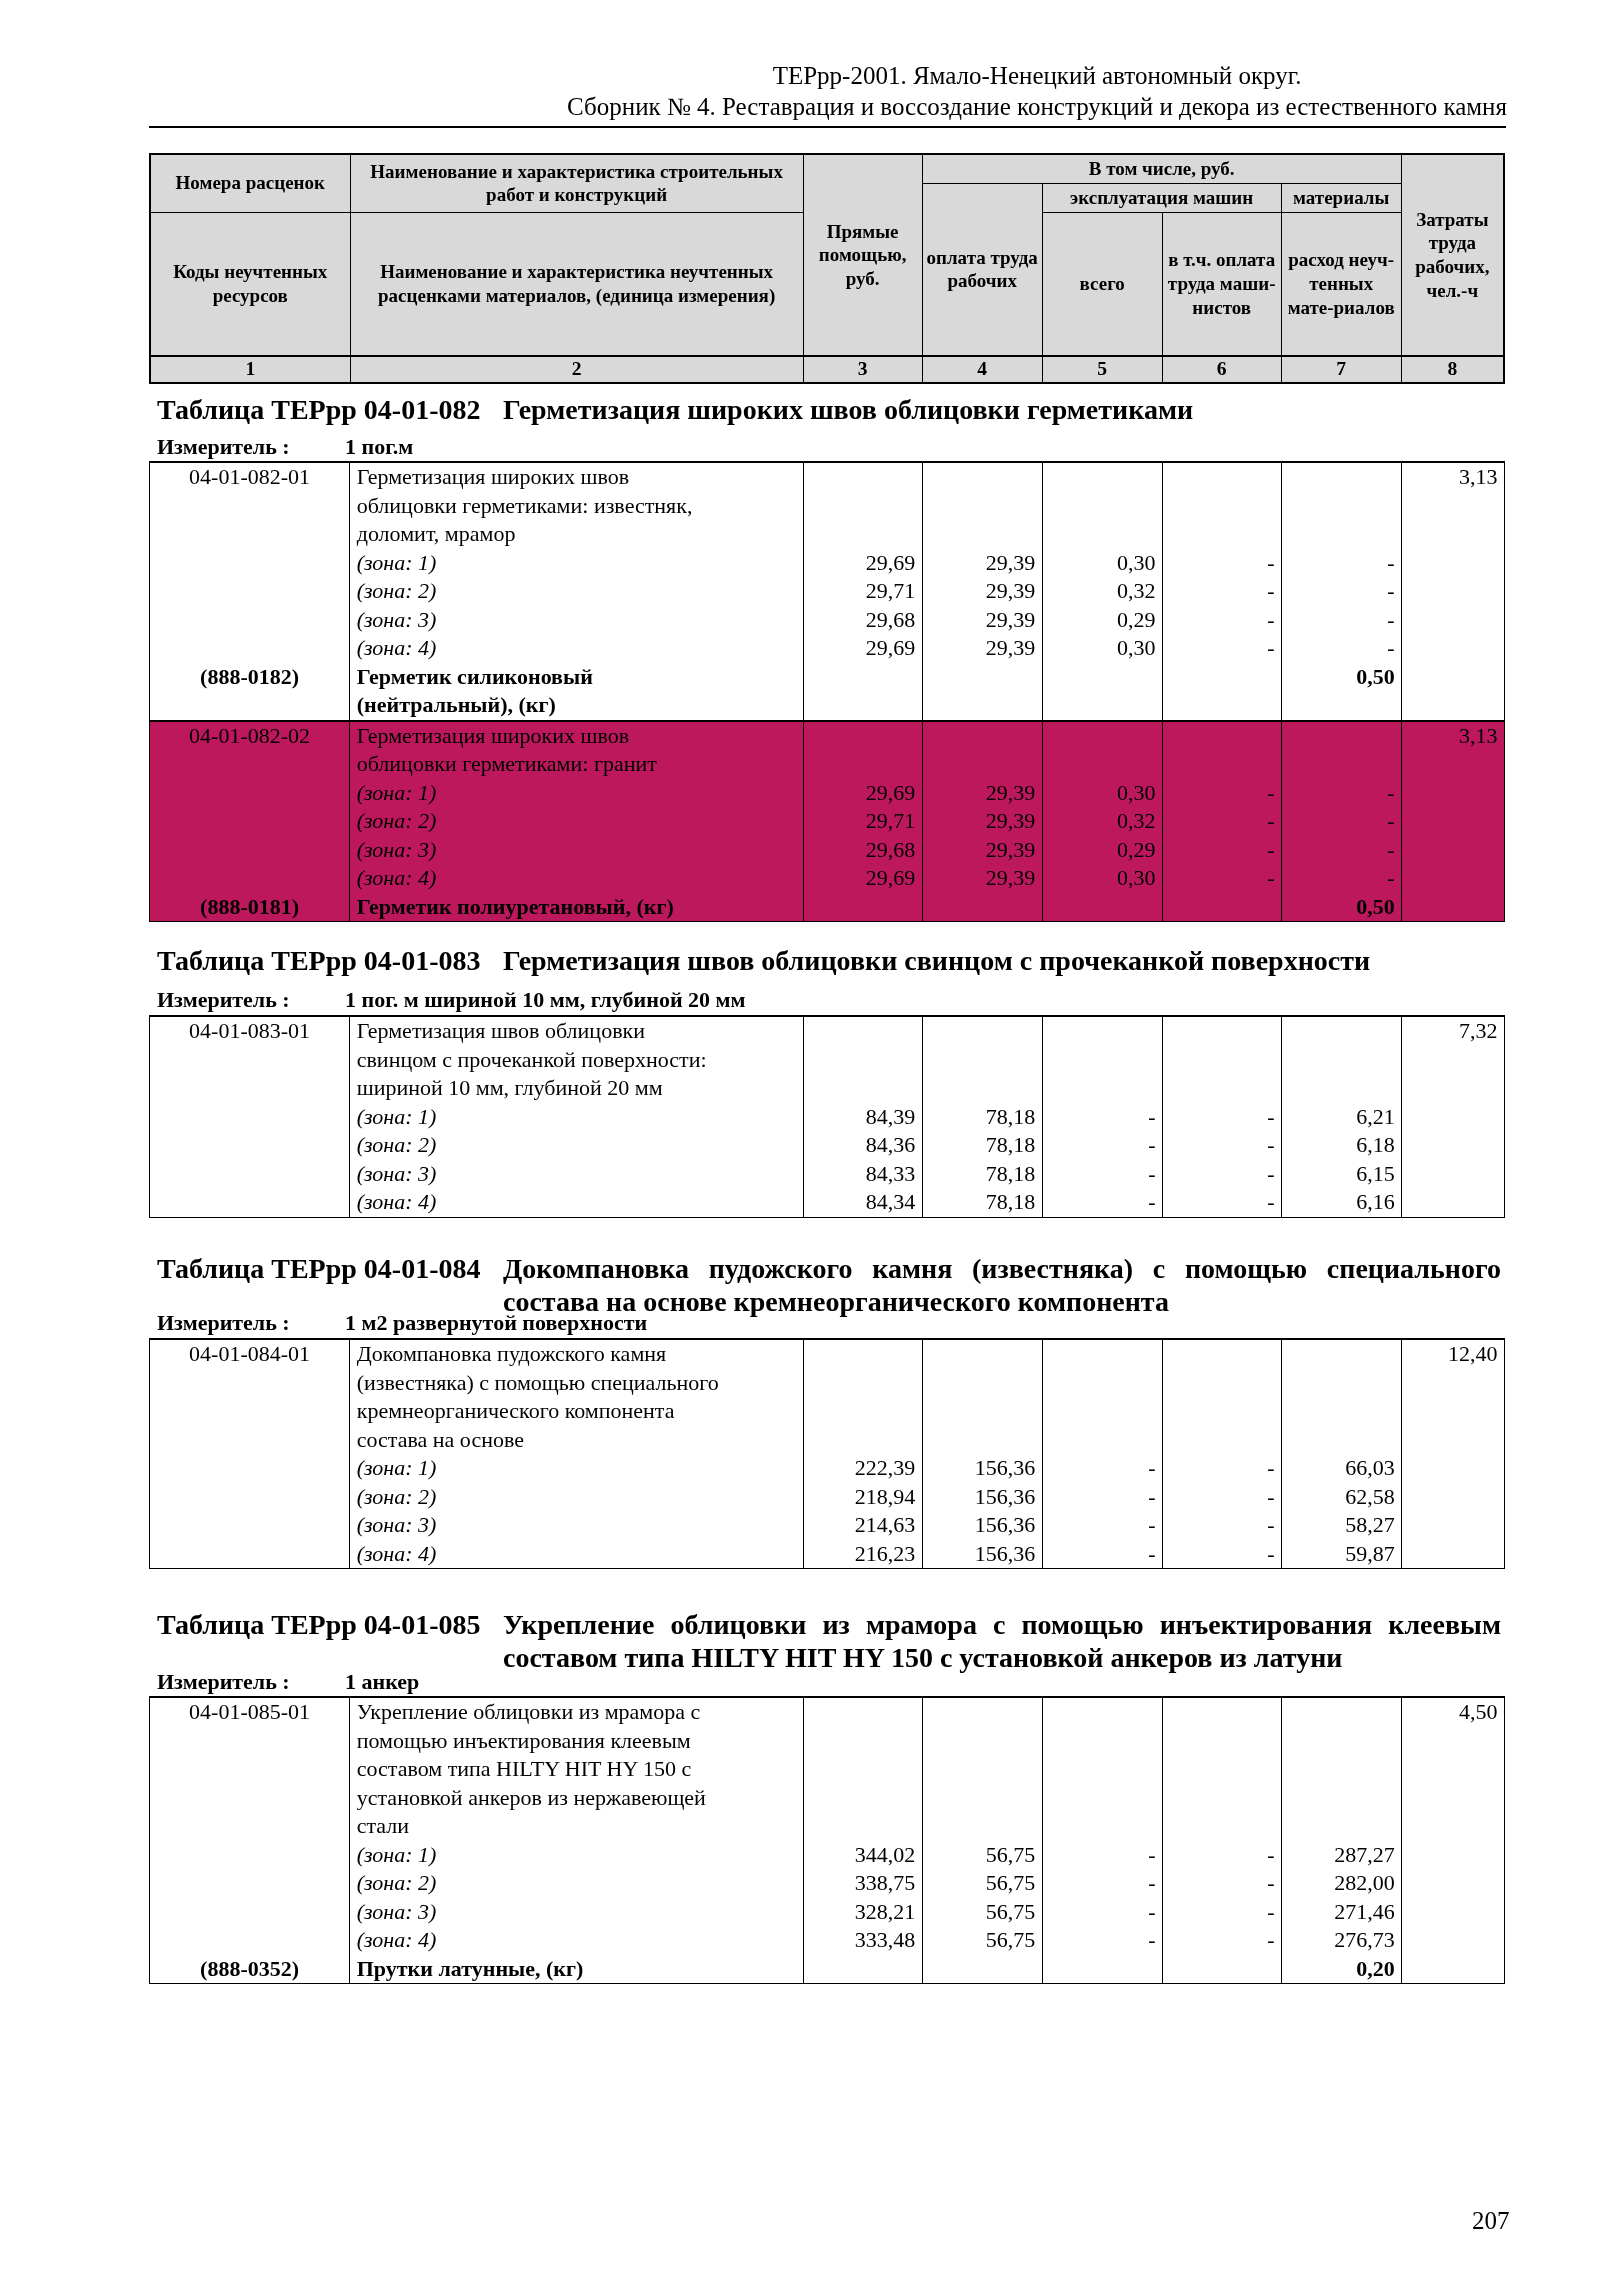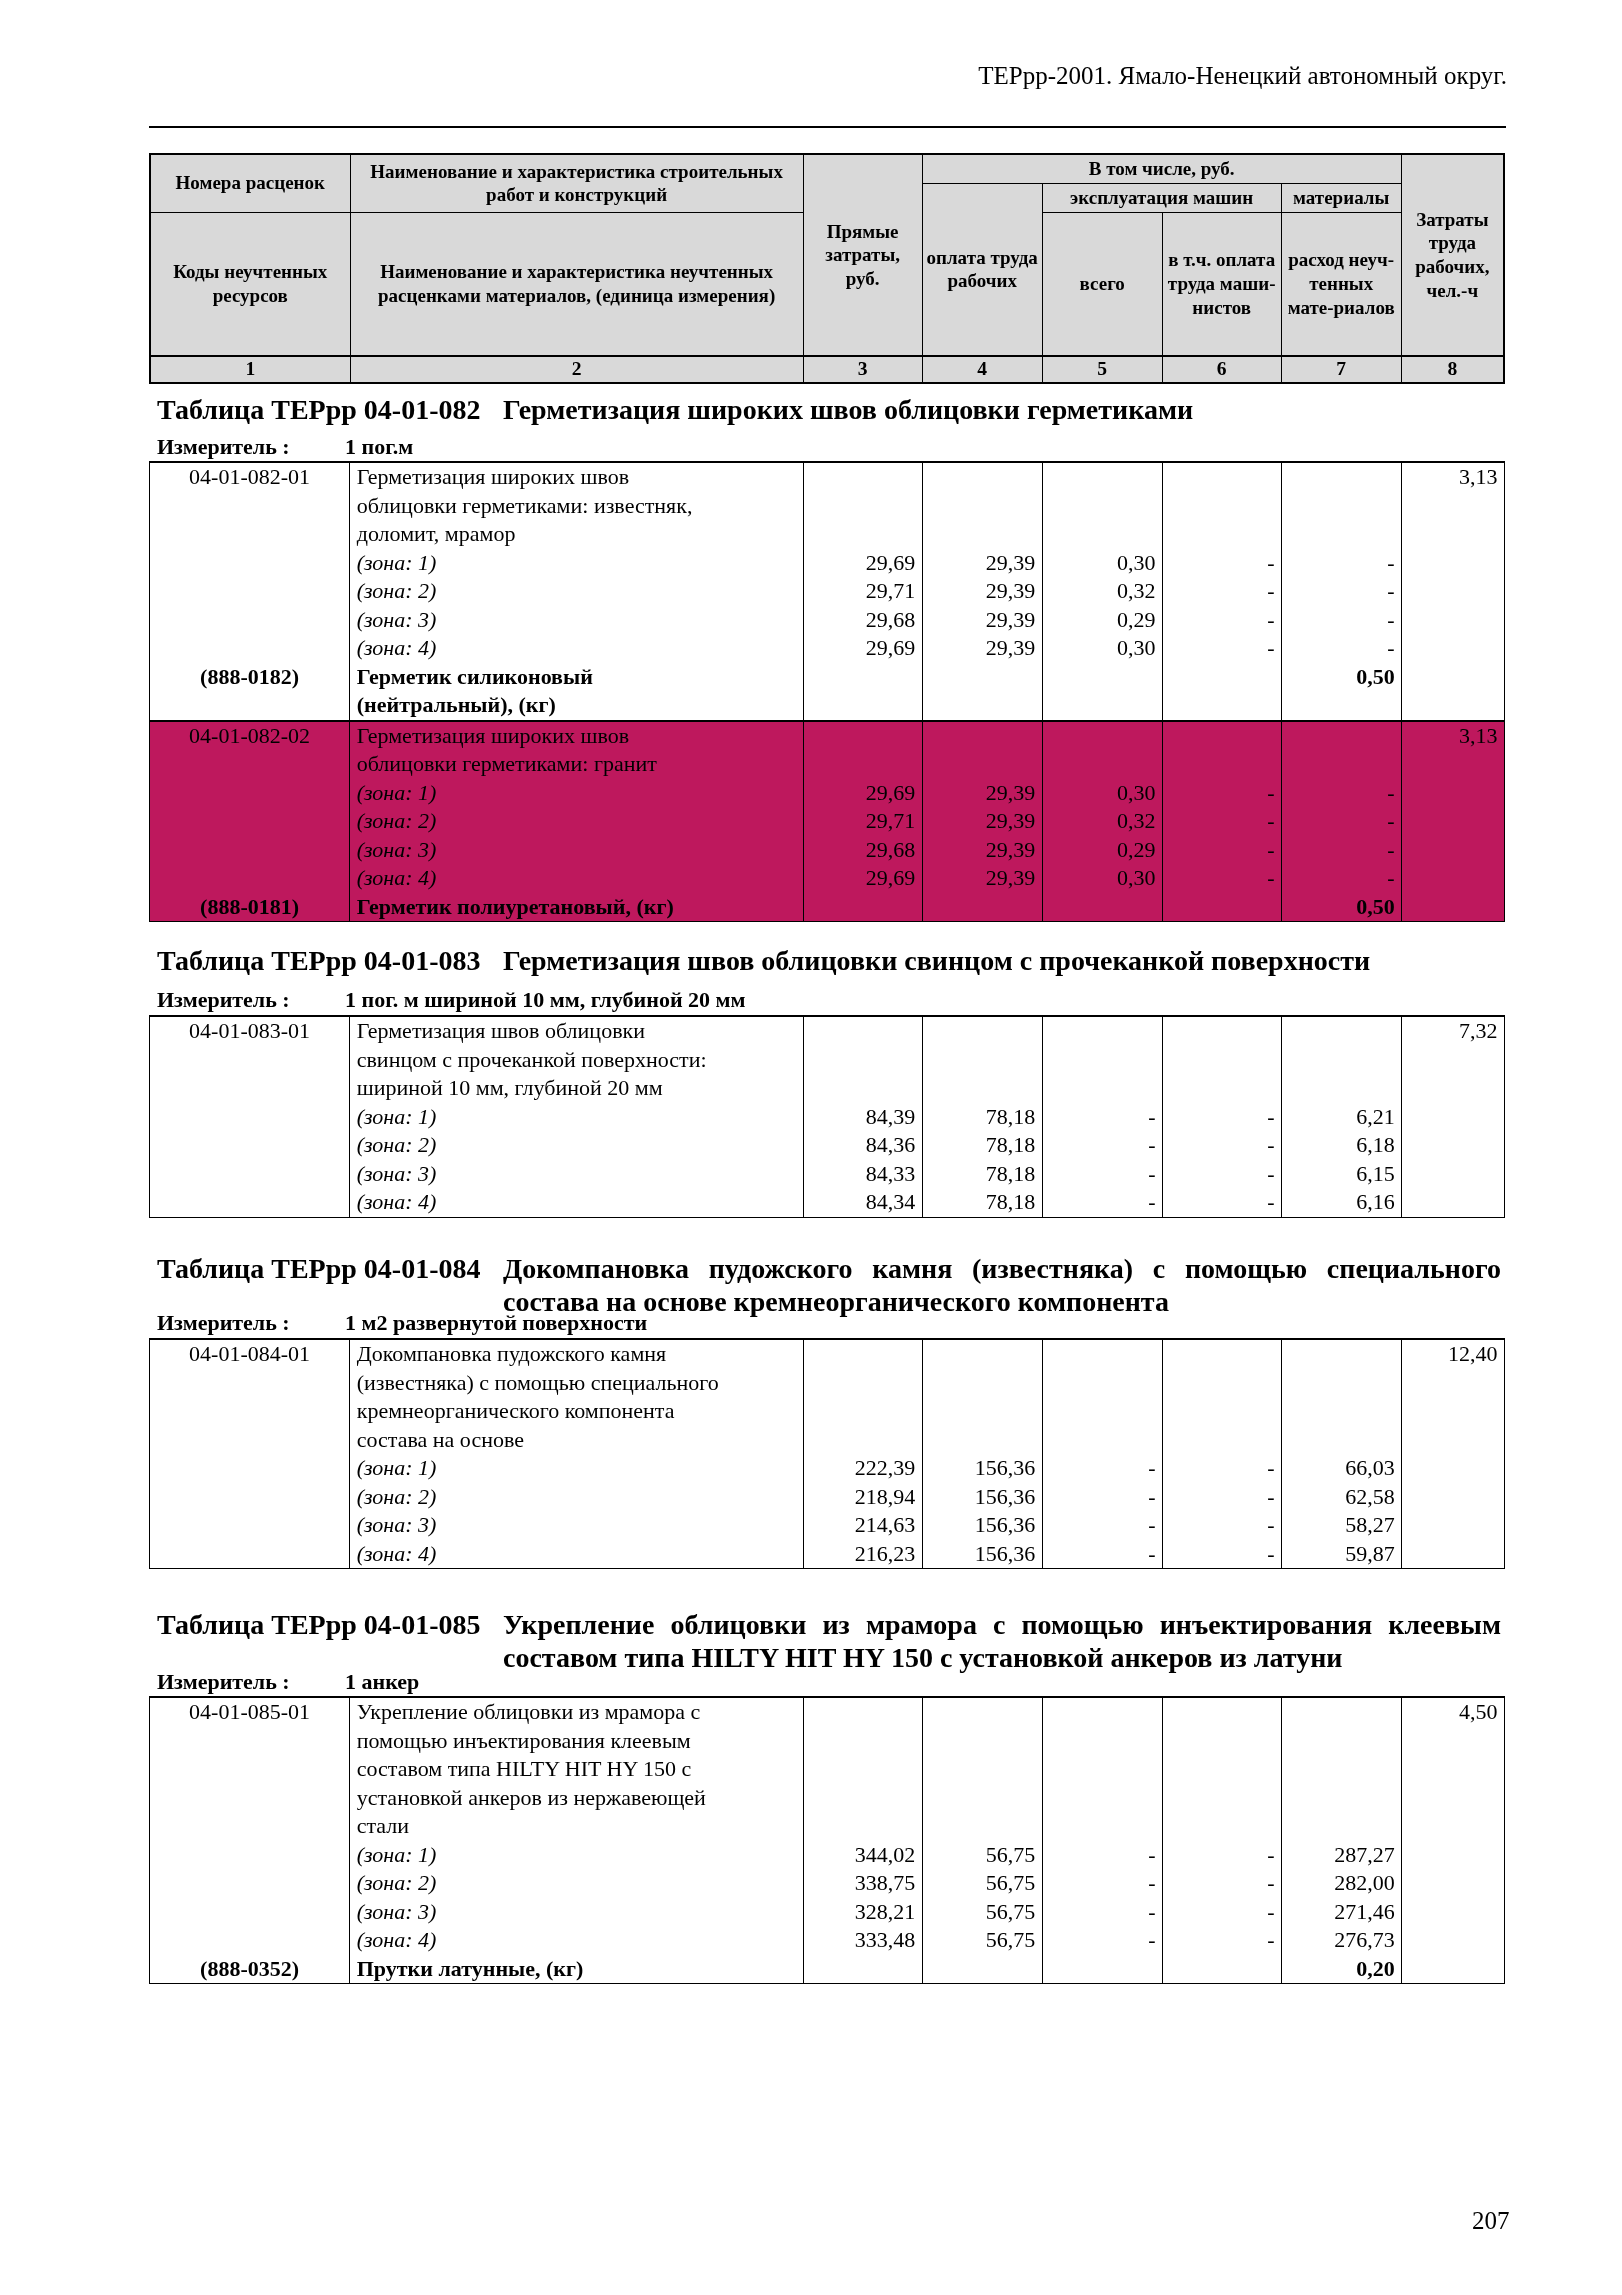--- a/index.html
+++ b/index.html
@@ -32,39 +32,40 @@
   .data-table .zone { text-align:left; font-style:italic; }
   .data-table .bold { font-weight:bold; }
   .grey td { background:#be185d; }
   .page-number { position:absolute; left:1472px; top:2207px; font-size:25px; }
 </style>
 </head>
 <body>
 
 <div class="page-header">
   <div>ТЕРрр-2001. Ямало-Ненецкий автономный округ.</div>
+  <div>Сборник № 4. Реставрация и воссоздание конструкций и декора из естественного камня</div>
 </div>
 <div class="hdr-rule" style="top:126px;"></div>
 
 <table class="head-table">
   <colgroup>
       <col class="c1">
       <col class="c2">
       <col class="c3">
       <col class="c4">
       <col class="c5">
       <col class="c6">
       <col class="c7">
       <col class="c8">
     </colgroup>
   <tbody>
       <tr style="height:29px;">
     <th rowspan="2">Номера расценок</th>
     <th rowspan="2">Наименование и характеристика строительных работ и конструкций</th>
-    <th rowspan="4">Прямые затраты, руб.</th>
+    <th rowspan="4">Прямые помощью, руб.</th>
     <th colspan="4">В том числе, руб.</th>
     <th rowspan="4">Затраты труда рабочих, чел.-ч</th>
   </tr>
   <tr style="height:29px;">
     <th rowspan="3">оплата труда рабочих</th>
     <th colspan="2">эксплуатация машин</th>
     <th>материалы</th>
   </tr>
   <tr style="height:144px;">
     <th rowspan="2">Коды неучтенных ресурсов</th>

